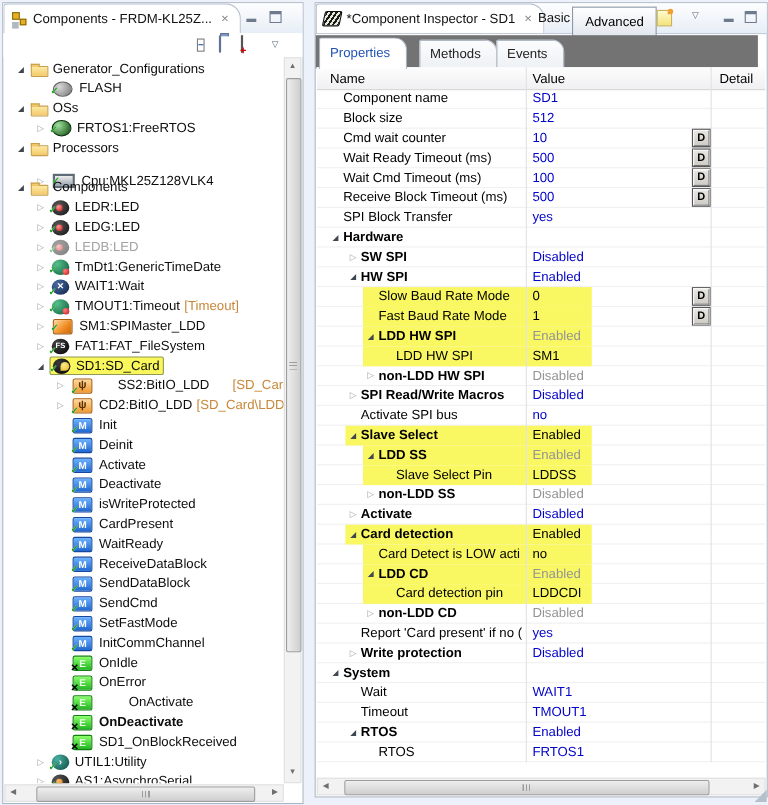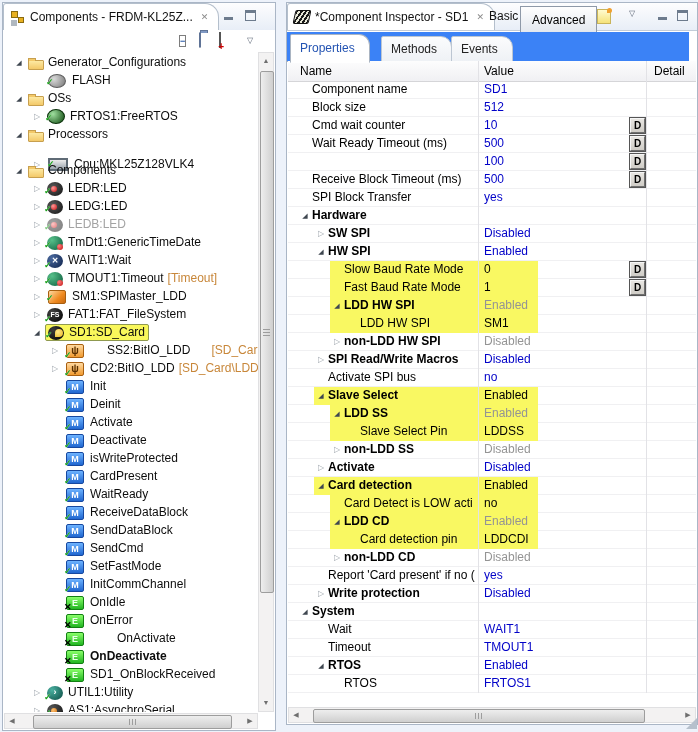--- a/index.html
+++ b/index.html
@@ -74,21 +74,21 @@
   .ic-comp::before{content:"";position:absolute;left:1px;top:1px;width:5px;height:5px;background:#e8b020;border:1px solid #8a6a10}
   .ic-comp::after{content:"";position:absolute;left:8px;top:7px;width:4px;height:4px;background:#e8b020;border:1px solid #8a6a10;box-shadow:-7px 3px 0 #b0b8c0}
   .ic-chip{width:14px;height:12px;background:repeating-linear-gradient(115deg,#1a1a1a 0 2px,#e8e8d8 2px 4px);border:1px solid #111;border-radius:2px;transform:skewX(-12deg)}
   .ic-new{width:12px;height:13px;background:linear-gradient(#fffbd0,#f5e27a);border:1px solid #c9b45a;position:relative}
   .ic-new::after{content:"";position:absolute;right:-2px;top:-2px;width:5px;height:5px;background:#f0a030;border-radius:50% 50% 50% 0}
   
   #basicLabel{position:absolute;top:6px;color:#111}
   #advBtn{position:absolute;top:3px;height:28px;padding:0 11px;background:linear-gradient(#fefefe,#e2e7ee);
           border:1px solid #8e99a8;border-radius:0;font-family:inherit;font-size:12px;cursor:pointer}
   
-  #tabs2{position:absolute;top:29px;left:0;right:8px;height:29px;border-bottom:1px solid #a9b4c2;background:#3b82f6}
+  #tabs2{position:absolute;top:29px;left:0;right:8px;height:29px;border-bottom:1px solid #a9b4c2;background:#737373}
   .tab2{position:absolute;height:25px;line-height:24px;padding:0 14px 0 9px;background:linear-gradient(#fbfcfd,#eef1f5);
         border:1px solid #bcc6d2;border-radius:2px 11px 0 0;top:4px;color:#222;cursor:pointer;white-space:nowrap}
   .tab2.on{top:2px;height:27px;line-height:26px;background:#fff;border-color:#a9b4c2;border-bottom:1px solid #fff;
            color:#2353b2;z-index:2}
   
   #grid{position:absolute;top:58px;left:1px;right:1px;bottom:18px;overflow:hidden}
   #ghead{position:absolute;top:0;left:0;right:0;height:20px;background:linear-gradient(#fdfdfd,#f0f0f3);
          border-bottom:1px solid #d5d5d8}
   .gh{position:absolute;top:0;line-height:20px;color:#000}
   .vln{position:absolute;top:0;width:1px;background:#e2e2e6;z-index:1}
@@ -443,20 +443,23 @@
           <button class="dbtn">D</button>
         </div>
         <div class="prow" style="top: 54px;">
           <div class="pnc">
             <span class="pname" style="left: 24px;">Wait Ready Timeout (ms)</span>
           </div>
           <span class="pval c-b">500</span>
           <button class="dbtn">D</button>
         </div>
         <div class="prow" style="top: 72px;">
+          <div class="pnc">
+            <span class="pname" style="left: 24px;">Wait Cmd Timeout (ms)</span>
+          </div>
           <span class="pval c-b">100</span>
           <button class="dbtn">D</button>
         </div>
         <div class="prow" style="top: 90px;">
           <div class="pnc">
             <span class="pname" style="left: 24px;">Receive Block Timeout (ms)</span>
           </div>
           <span class="pval c-b">500</span>
           <button class="dbtn">D</button>
         </div>

